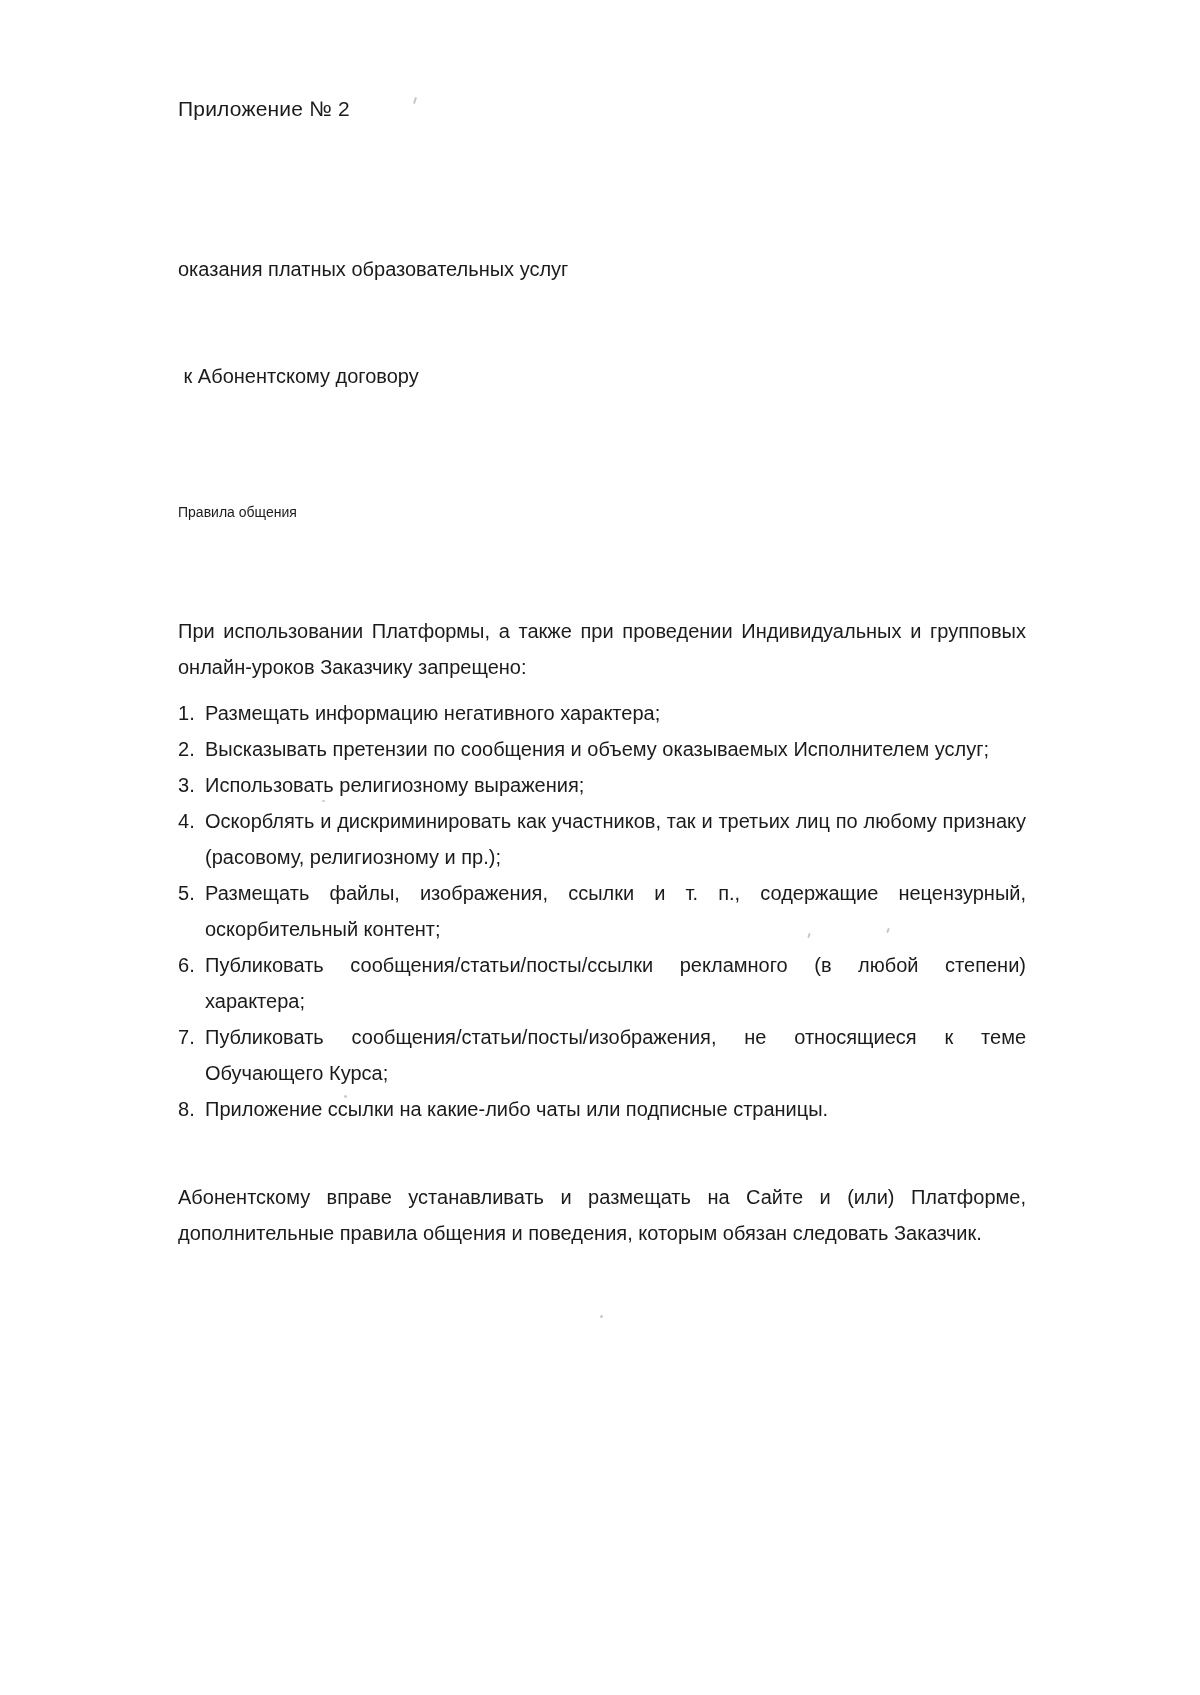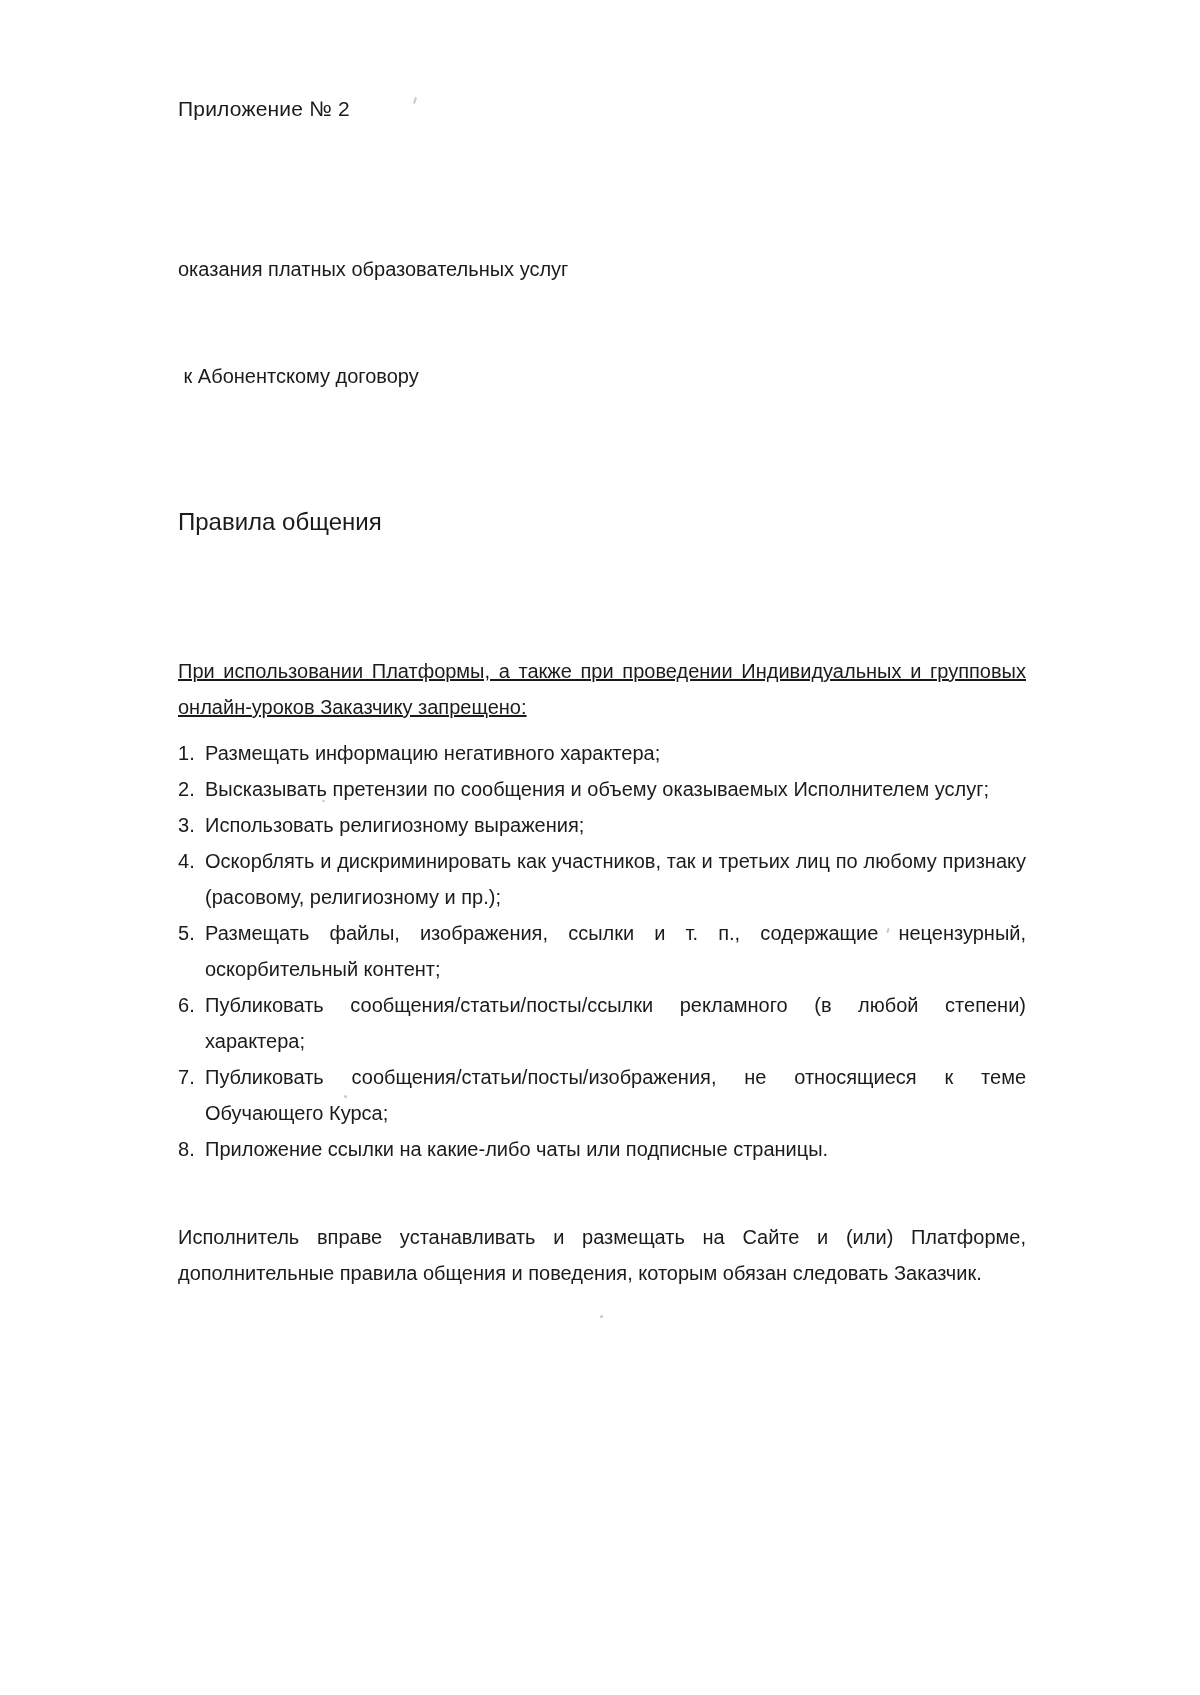--- a/index.html
+++ b/index.html
@@ -29,26 +29,25 @@
   .subtitle-block {
     margin: 0 0 34px 0;
     white-space: pre-wrap;
   }
   .subtitle-line {
     line-height: 1.75;
   }
   .section-title {
     margin: 28px 0 0 0;
     font-weight: 400;
-    font-size: 24px;
+    font-size: 14px;
   }
   .intro {
-    margin: 110px 0 0 0;
+    margin: 88px 0 0 0;
     text-align: justify;
-    text-decoration: underline;
   }
   ol.rules {
     margin: 10px 0 0 0;
     padding: 0 0 0 27px;
     list-style: none;
     counter-reset: rule;
   }
   ol.rules li {
     position: relative;
     text-align: justify;
@@ -97,21 +96,21 @@
     <li>Размещать информацию негативного характера;</li>
     <li>Высказывать претензии по сообщения и объему оказываемых Исполнителем услуг;</li>
     <li>Использовать религиозному выражения;</li>
     <li>Оскорблять и дискриминировать как участников, так и третьих лиц по любому признаку (расовому, религиозному и пр.);</li>
     <li>Размещать файлы, изображения, ссылки и т. п., содержащие нецензурный, оскорбительный контент;</li>
     <li>Публиковать сообщения/статьи/посты/ссылки рекламного (в любой степени) характера;</li>
     <li>Публиковать сообщения/статьи/посты/изображения, не относящиеся к теме Обучающего Курса;</li>
     <li>Приложение ссылки на какие-либо чаты или подписные страницы.</li>
   </ol>
 
-  <p class="closing">Исполнитель вправе устанавливать и размещать на Сайте и (или) Платформе, дополнительные правила общения и поведения, которым обязан следовать Заказчик.</p>
+  <p class="closing">Абонентскому вправе устанавливать и размещать на Сайте и (или) Платформе, дополнительные правила общения и поведения, которым обязан следовать Заказчик.</p>
 
   <span class="speck tick" style="left:414px; top:97px;"></span>
   <span class="speck" style="left:322px; top:800px; width:3px; height:2px;"></span>
   <span class="speck tick" style="left:808px; top:933px; height:5px;"></span>
   <span class="speck tick" style="left:887px; top:928px; height:5px;"></span>
   <span class="speck" style="left:344px; top:1095px; width:3px; height:3px;"></span>
   <span class="speck" style="left:600px; top:1315px; width:3px; height:3px;"></span>
 
 </div>
 

